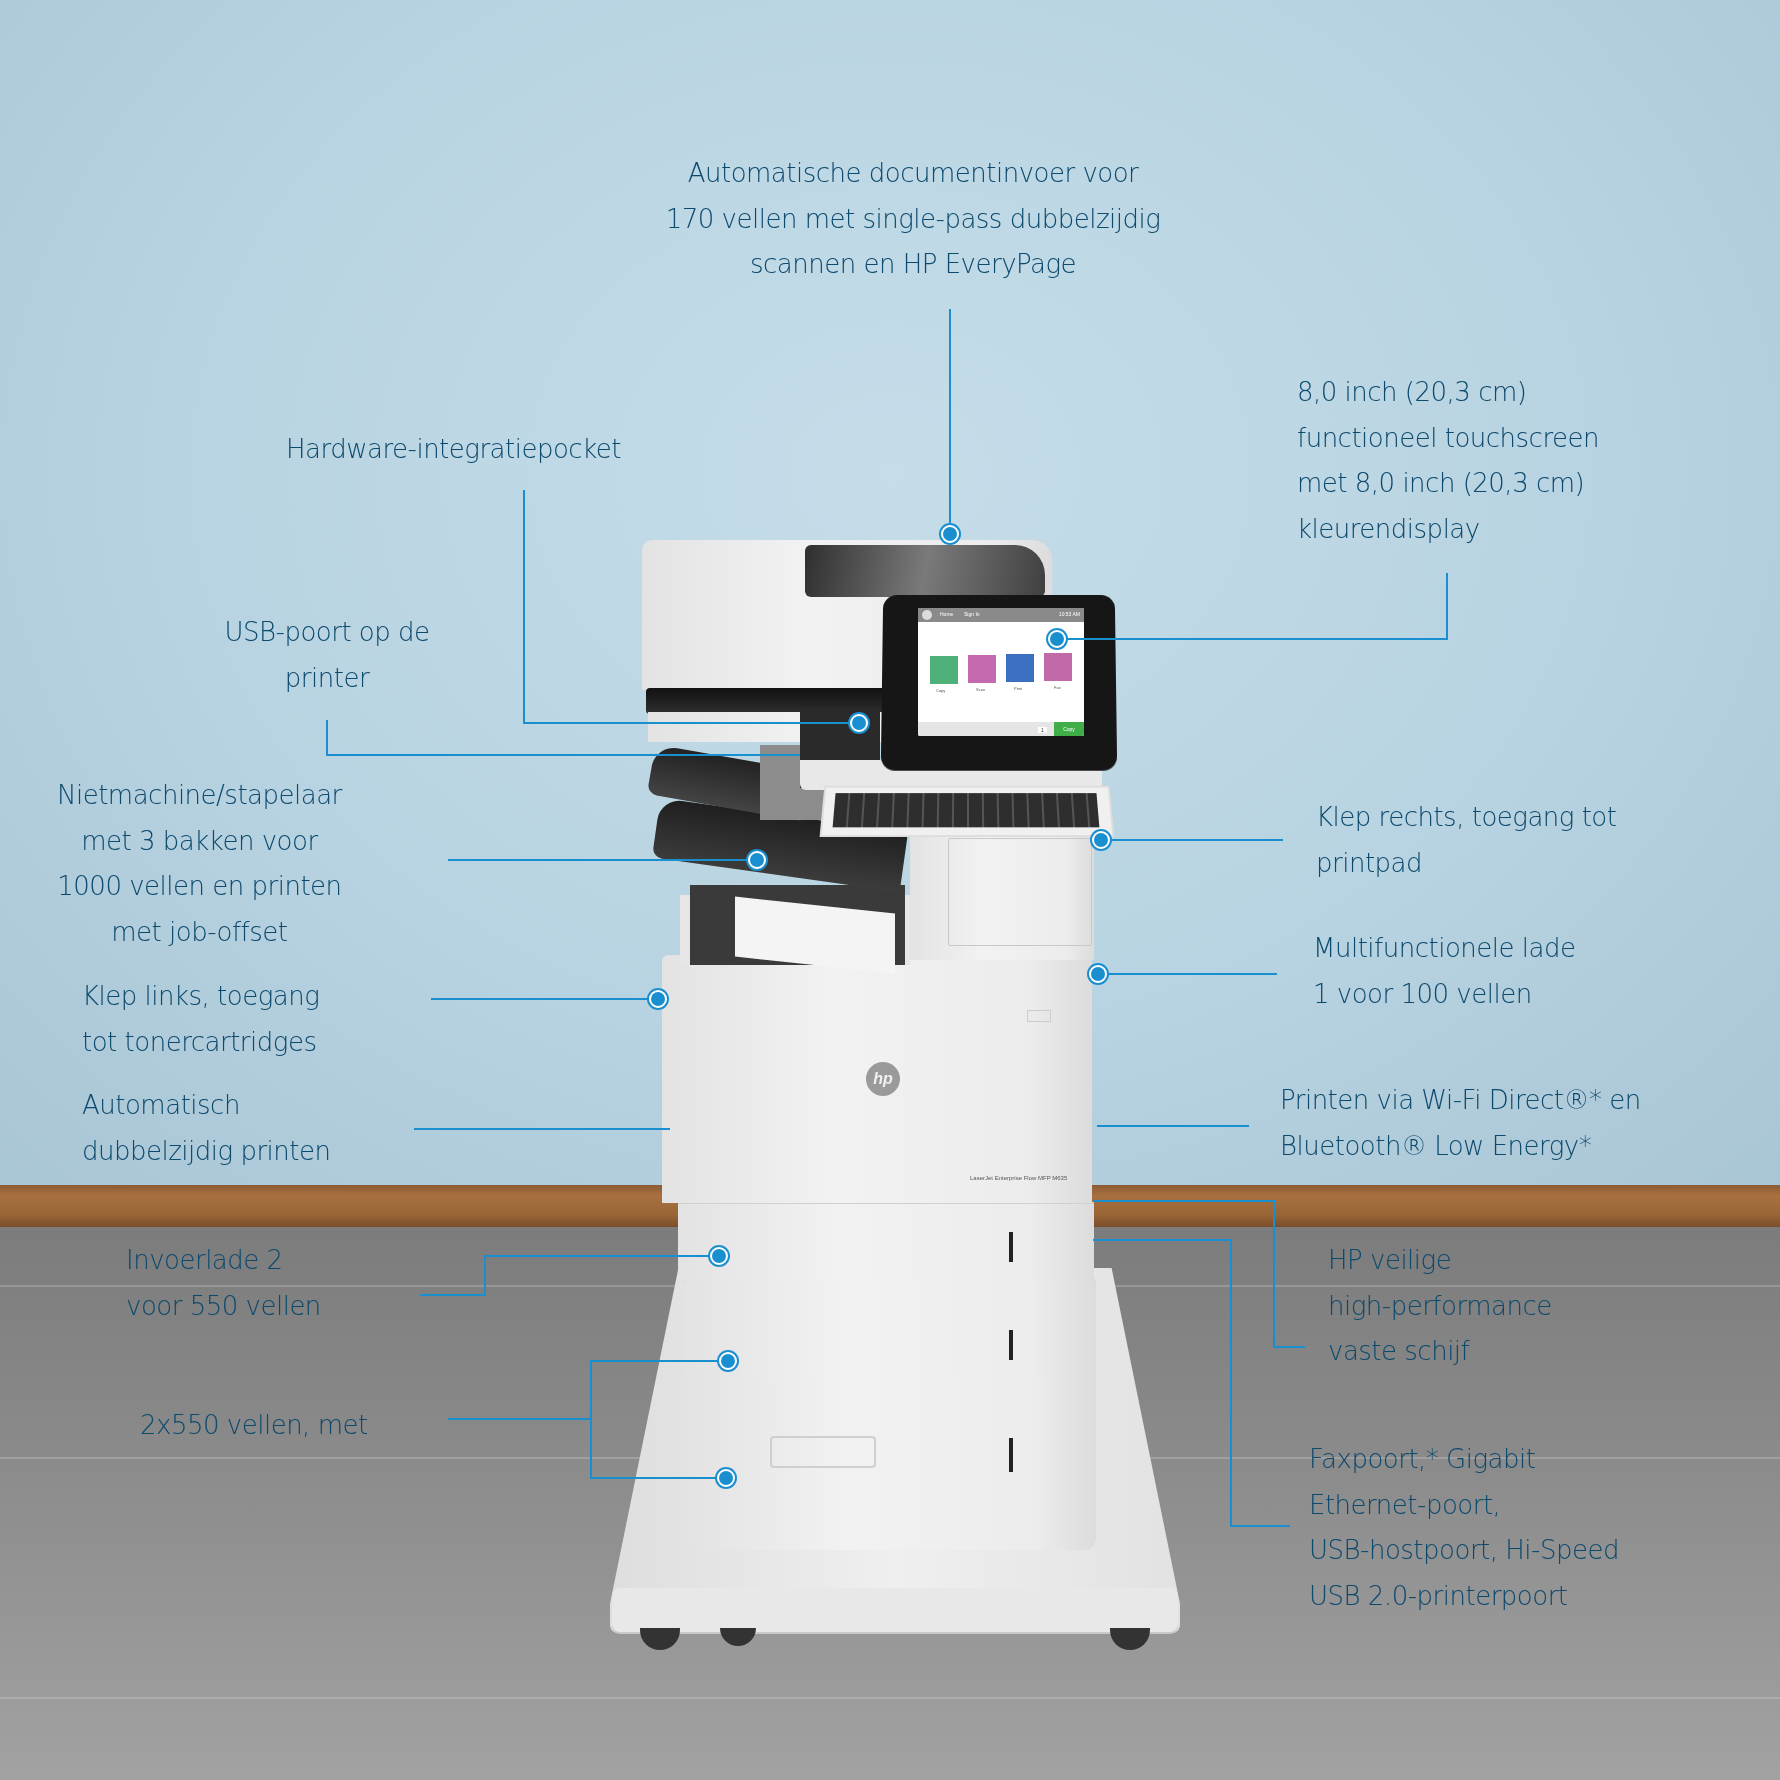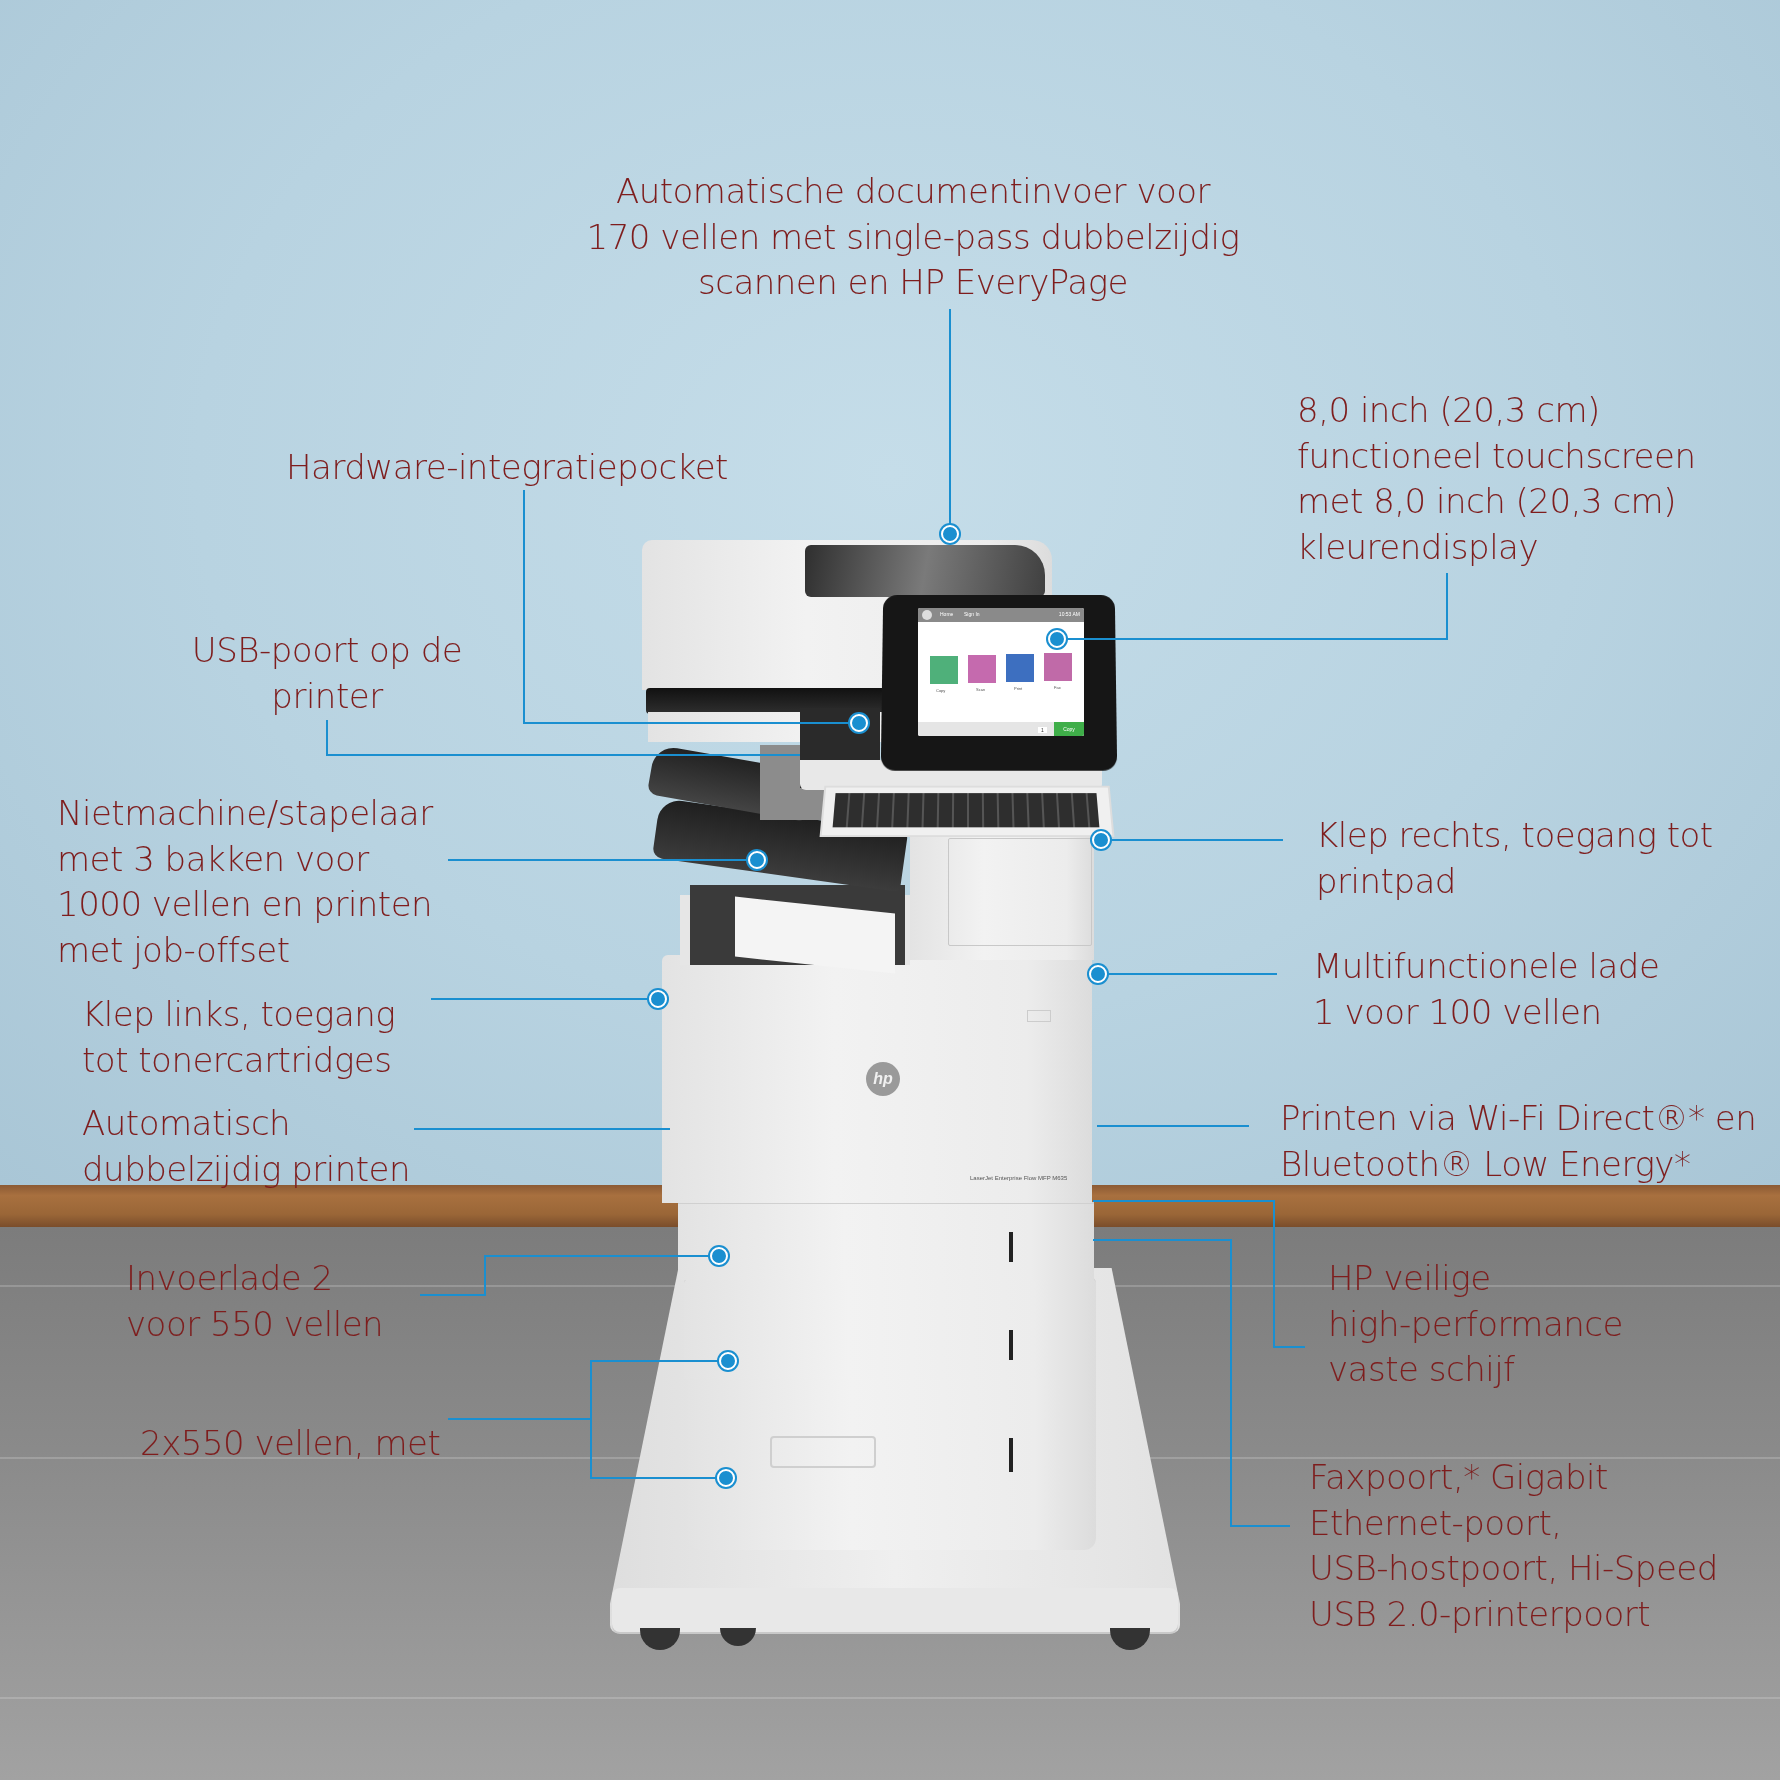--- a/index.html
+++ b/index.html
@@ -15,24 +15,23 @@
   .baseboard {
     position: absolute; left: 0; top: 1185px; width: 1780px; height: 42px;
     background: linear-gradient(#8c5a34 0%, #a8703f 25%, #9a6637 70%, #7a4d2b 100%);
   }
   .floor {
     position: absolute; left: 0; top: 1227px; width: 1780px; height: 553px;
     background: linear-gradient(#7c7c7c 0%, #8a8a8a 40%, #a2a2a2 100%);
   }
   .floor-line { position: absolute; background: rgba(255,255,255,0.18); }
   .callout {
-    position: absolute; color: #7f1d1d; font-size: 34px; line-height: 45.5px;
+    position: absolute; color: #0c4a6e; font-size: 26px; line-height: 45.5px;
     font-weight: 300; letter-spacing: -0.5px; white-space: nowrap;
     text-shadow: 0 0 1px rgba(0,0,0,0.05);
-    margin-top: 18px;
   }
   .callout .ln { display: block; }
   .callout.center { text-align: center; }
   .leader { position: absolute; background: #1a8fd0; }
   .h { height: 2px; }
   .v { width: 2px; }
   .dot {
     position: absolute; width: 14px; height: 14px; border-radius: 50%;
     background: #1a8fd0; border: 2px solid #ffffff; box-shadow: 0 0 0 2px #1a8fd0;
     transform: translate(-50%, -50%);
@@ -183,21 +182,21 @@
   <span class="ln">functioneel touchscreen</span>
   <span class="ln">met 8,0 inch (20,3 cm)</span>
   <span class="ln">kleurendisplay</span>
 </div>
 
 <div class="callout center" style="left:147px;top:610px;width:360px;text-align:center;">
   <span class="ln">USB-poort op de</span>
   <span class="ln">printer</span>
 </div>
 
-<div class="callout" style="left:57px;top:773px;">
+<div class="callout" style="left:57px;top:773px;text-align:center;">
   <span class="ln">Nietmachine/stapelaar</span>
   <span class="ln">met 3 bakken voor</span>
   <span class="ln">1000 vellen en printen</span>
   <span class="ln">met job-offset</span>
 </div>
 
 <div class="callout" style="left:1316px;top:795px;">
   <span class="ln">Klep rechts, toegang tot</span>
   <span class="ln">printpad</span>
 </div>

